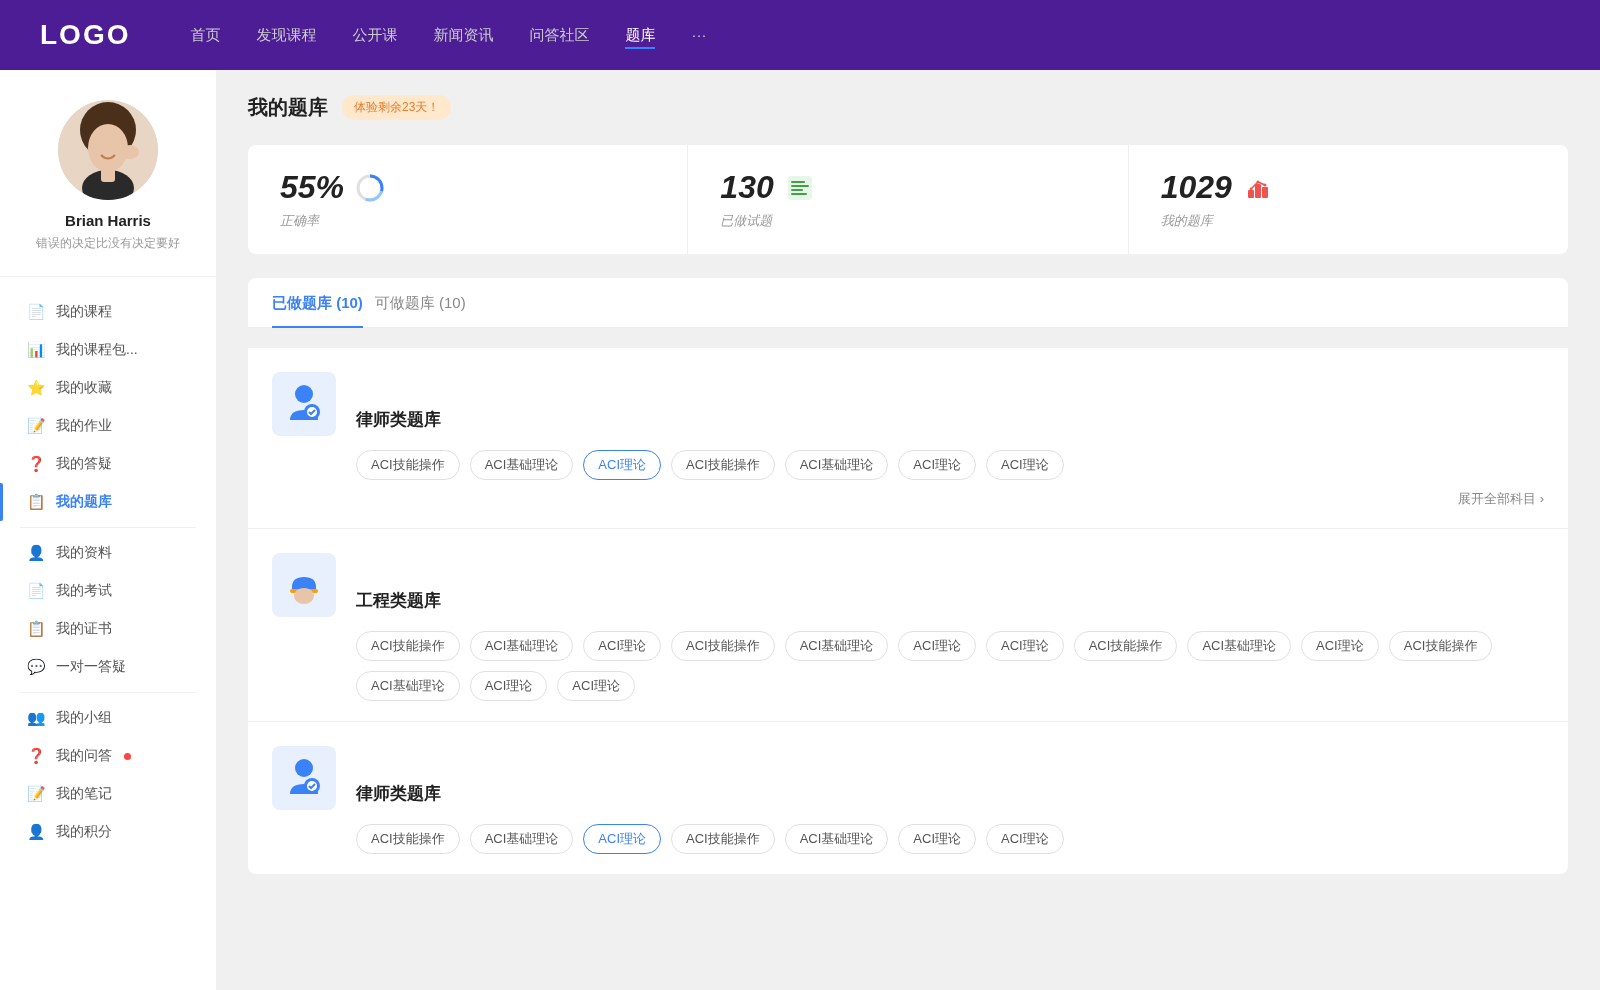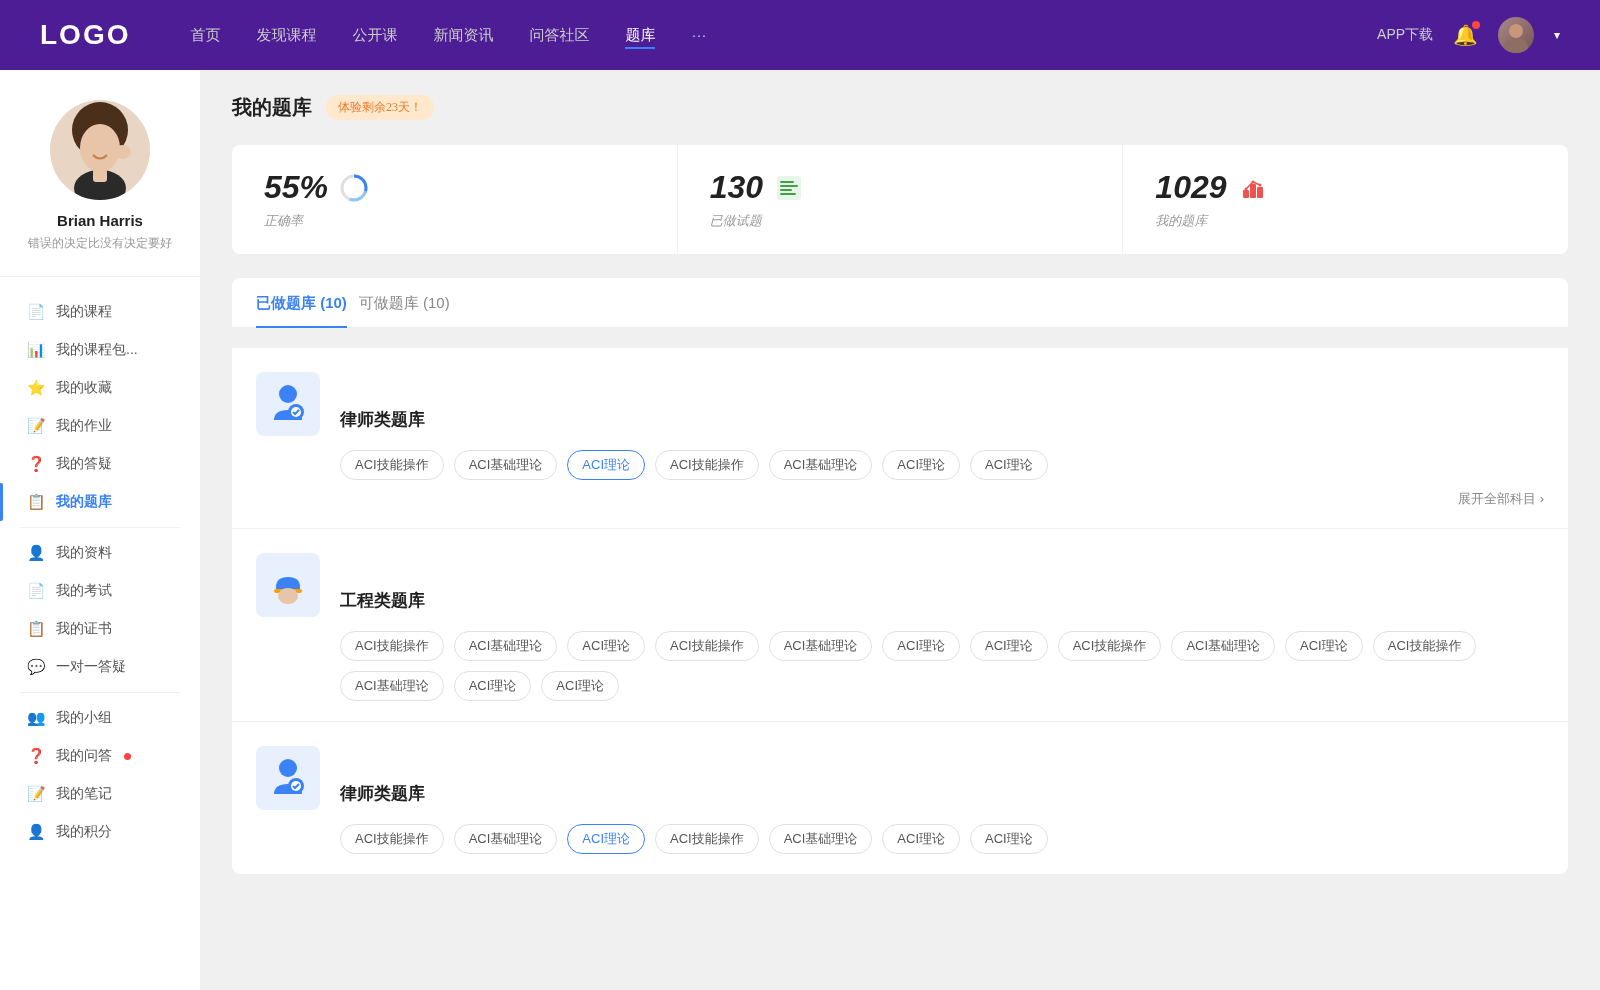--- a/index.html
+++ b/index.html
@@ -89,21 +89,21 @@
 
     
     .main-layout {
       display: flex;
       min-height: calc(100vh - 70px);
       background: #f0f0f0;
     }
 
     
     .sidebar {
-      width: 200px;
+      width: 216px;
       background: white;
       padding: 30px 0 20px 0;
       flex-shrink: 0;
       min-height: calc(100vh - 70px);
     }
     .sidebar-profile {
       display: flex;
       flex-direction: column;
       align-items: center;
       padding: 0 20px 24px;
@@ -199,21 +199,20 @@
       font-size: 20px;
       font-weight: 600;
       color: #222;
     }
     .trial-badge {
       background: #ffe8cc;
       color: #e87c2a;
       font-size: 12px;
       padding: 4px 12px;
       border-radius: 20px;
-      font-family: Liberation Serif, serif;
     }
 
     
     .stats-row {
       display: flex;
       background: white;
       border-radius: 8px;
       margin-bottom: 24px;
       overflow: hidden;
     }
@@ -348,36 +347,20 @@
 <nav class="navbar">
   <div class="navbar-logo">LOGO</div>
   <div class="navbar-menu">
     <span class="navbar-menu-item">首页</span>
     <span class="navbar-menu-item">发现课程</span>
     <span class="navbar-menu-item">公开课</span>
     <span class="navbar-menu-item">新闻资讯</span>
     <span class="navbar-menu-item">问答社区</span>
     <span class="navbar-menu-item active">题库</span>
     <span class="navbar-menu-item">···</span>
-  </div>
-  <div class="navbar-right">
-    <span class="navbar-app-download">APP下载</span>
-    <div class="navbar-bell">
-      🔔
-      <div class="navbar-bell-dot"></div>
-    </div>
-    <div class="navbar-avatar">
-      <div class="navbar-avatar-placeholder">
-        <svg viewBox="0 0 36 36" xmlns="http://www.w3.org/2000/svg">
-          <circle cx="18" cy="14" r="7" fill="#c9967a"></circle>
-          <ellipse cx="18" cy="30" rx="12" ry="9" fill="#8d6e63"></ellipse>
-        </svg>
-      </div>
-    </div>
-    <span class="navbar-dropdown-arrow">▾</span>
   </div>
 </nav>
 
 <div class="main-layout">
 
   <aside class="sidebar">
     <div class="sidebar-profile">
       <div class="profile-avatar-wrap">
         <svg viewBox="0 0 100 100" xmlns="http://www.w3.org/2000/svg" class="profile-avatar-svg">
           <circle cx="50" cy="50" r="50" fill="#e8d5c4"></circle>

